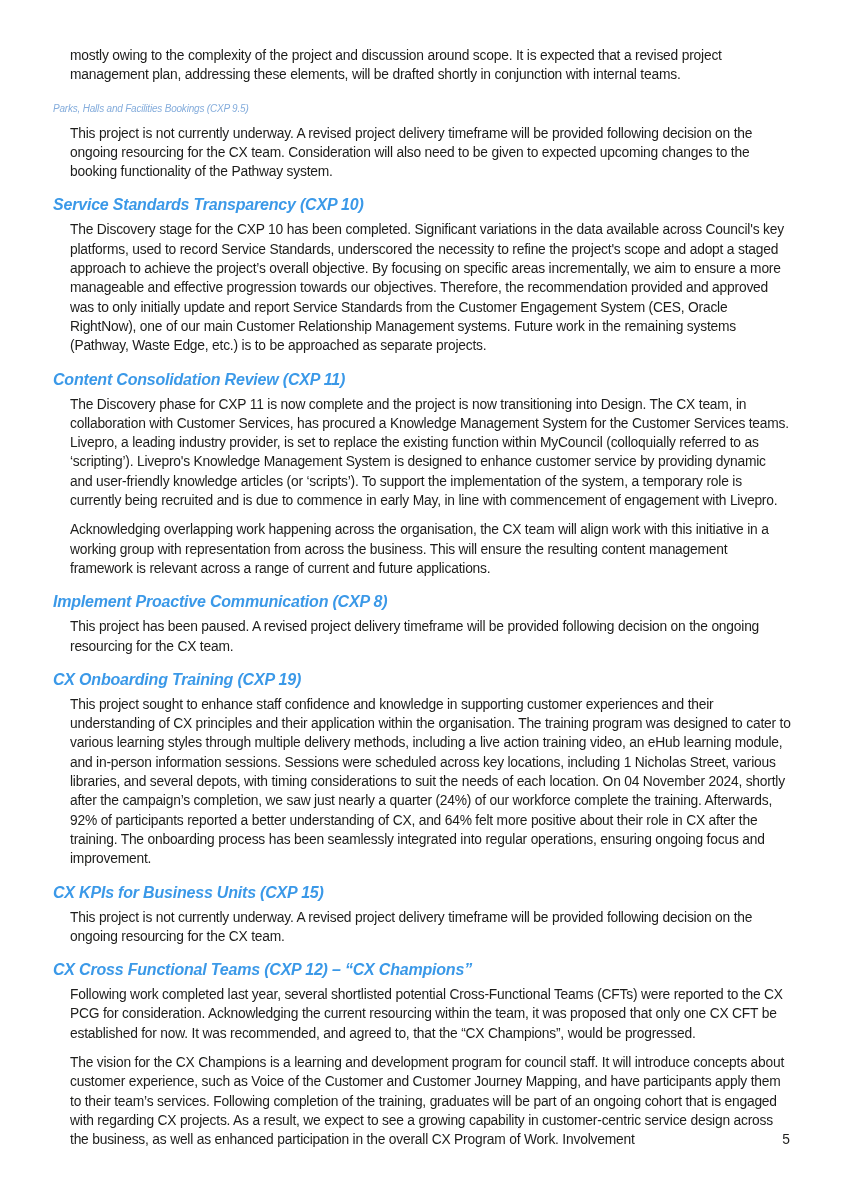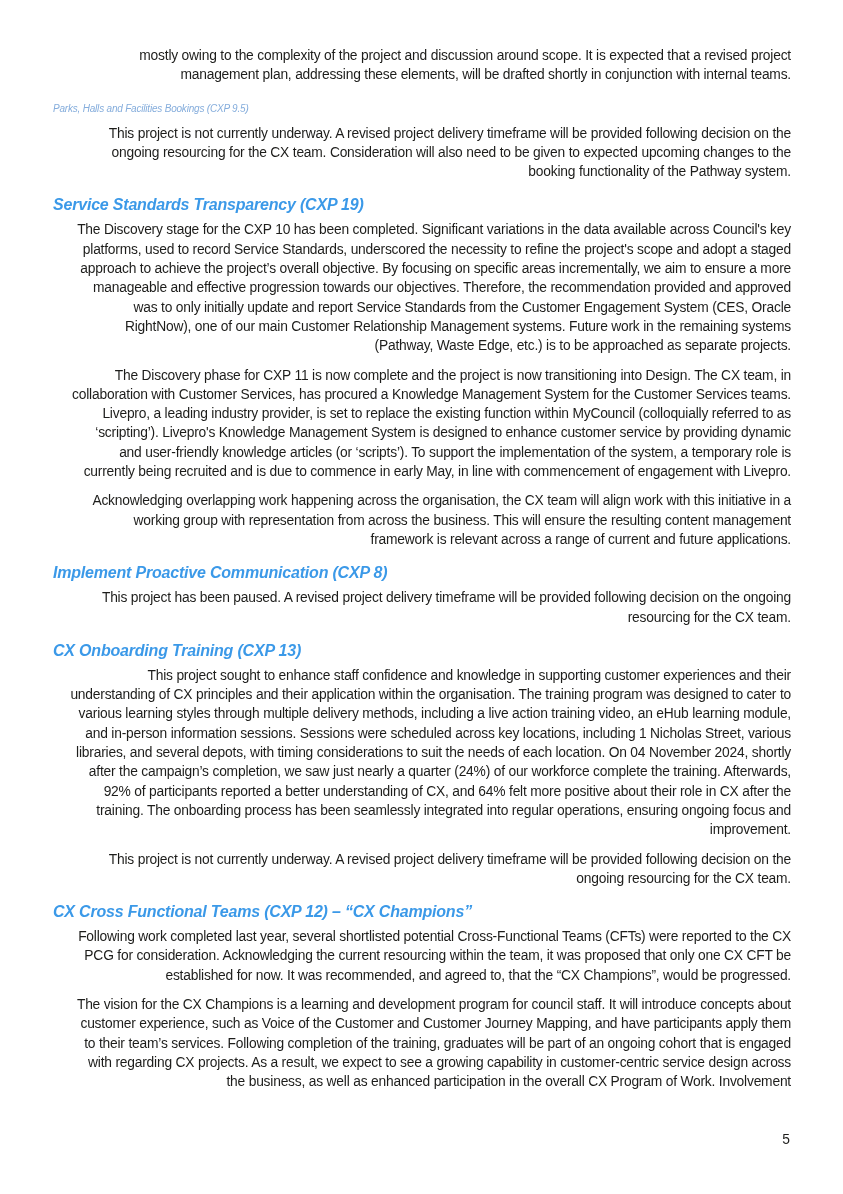--- a/index.html
+++ b/index.html
@@ -22,21 +22,21 @@
     top: 46px;
     left: 53px;
     width: 738px;
   }
   .content p {
     margin: 0 0 10px 17px;
     font-size: 13.8px;
     line-height: 19.3px;
     letter-spacing: -0.2px;
     color: #1d1d1b;
-    text-align: right;
+    text-align: left;
   }
   .doc-section h2 {
     font-size: 16px;
     line-height: 20px;
     font-style: italic;
     font-weight: 600;
     letter-spacing: -0.2px;
     margin: 14px 0 5px 0;
     color: #3b99e8;
   }
@@ -61,40 +61,42 @@
   <div class="content">
 
     <p>mostly owing to the complexity of the project and discussion around scope. It is expected that a revised project management plan, addressing these elements, will be drafted shortly in conjunction with internal teams.</p>
 
     <section class="doc-section">
       <h2 class="light">Parks, Halls and Facilities Bookings (CXP 9.5)</h2>
       <p>This project is not currently underway. A revised project delivery timeframe will be provided following decision on the ongoing resourcing for the CX team. Consideration will also need to be given to expected upcoming changes to the booking functionality of the Pathway system.</p>
     </section>
 
     <section class="doc-section">
-      <h2>Service Standards Transparency (CXP 19)</h2>
+      <h2>Service Standards Transparency (CXP 10)</h2>
       <p>The Discovery stage for the CXP 10 has been completed.  Significant variations in the data available across Council's key platforms, used to record Service Standards, underscored the necessity to refine the project's scope and adopt a staged approach to achieve the project’s overall objective. By focusing on specific areas incrementally, we aim to ensure a more manageable and effective progression towards our objectives. Therefore, the recommendation provided and approved was to only initially update and report Service Standards from the Customer Engagement System (CES, Oracle RightNow), one of our main Customer Relationship Management systems. Future work in the remaining systems (Pathway, Waste Edge, etc.) is to be approached as separate projects.</p>
     </section>
 
     <section class="doc-section">
+      <h2>Content Consolidation Review (CXP 11)</h2>
       <p>The Discovery phase for CXP 11 is now complete and the project is now transitioning into Design. The CX team, in collaboration with Customer Services, has procured a Knowledge Management System for the Customer Services teams. Livepro, a leading industry provider, is set to replace the existing function within MyCouncil (colloquially referred to as ‘scripting’). Livepro's Knowledge Management System is designed to enhance customer service by providing dynamic and user-friendly knowledge articles (or ‘scripts’). To support the implementation of the system, a temporary role is currently being recruited and is due to commence in early May, in line with commencement of engagement with Livepro.</p>
       <p>Acknowledging overlapping work happening across the organisation, the CX team will align work with this initiative in a working group with representation from across the business. This will ensure the resulting content management framework is relevant across a range of current and future applications.</p>
     </section>
 
     <section class="doc-section">
       <h2>Implement Proactive Communication (CXP 8)</h2>
       <p>This project has been paused. A revised project delivery timeframe will be provided following decision on the ongoing resourcing for the CX team.</p>
     </section>
 
     <section class="doc-section">
-      <h2>CX Onboarding Training (CXP 13)</h2>
+      <h2>CX Onboarding Training (CXP 19)</h2>
       <p>This project sought to enhance staff confidence and knowledge in supporting customer experiences and their understanding of CX principles and their application within the organisation. The training program was designed to cater to various learning styles through multiple delivery methods, including a live action training video, an eHub learning module, and in-person information sessions. Sessions were scheduled across key locations, including 1 Nicholas Street, various libraries, and several depots, with timing considerations to suit the needs of each location. On 04 November 2024, shortly after the campaign’s completion, we saw just nearly a quarter (24%) of our workforce complete the training. Afterwards, 92% of participants reported a better understanding of CX, and 64% felt more positive about their role in CX after the training. The onboarding process has been seamlessly integrated into regular operations, ensuring ongoing focus and improvement.</p>
     </section>
 
     <section class="doc-section">
+      <h2>CX KPIs for Business Units (CXP 15)</h2>
       <p>This project is not currently underway. A revised project delivery timeframe will be provided following decision on the ongoing resourcing for the CX team.</p>
     </section>
 
     <section class="doc-section">
       <h2>CX Cross Functional Teams (CXP 12) – “CX Champions”</h2>
       <p>Following work completed last year, several shortlisted potential Cross-Functional Teams (CFTs) were reported to the CX PCG for consideration. Acknowledging the current resourcing within the team, it was proposed that only one CX CFT be established for now. It was recommended, and agreed to, that the “CX Champions”, would be progressed.</p>
       <p> The vision for the CX Champions is a learning and development program for council staff. It will introduce concepts about customer experience, such as Voice of the Customer and Customer Journey Mapping, and have participants apply them to their team’s services. Following completion of the training, graduates will be part of an ongoing cohort that is engaged with regarding CX projects. As a result, we expect to see a growing capability in customer-centric service design across the business, as well as enhanced participation in the overall CX Program of Work. Involvement</p>
     </section>
 
   </div>

